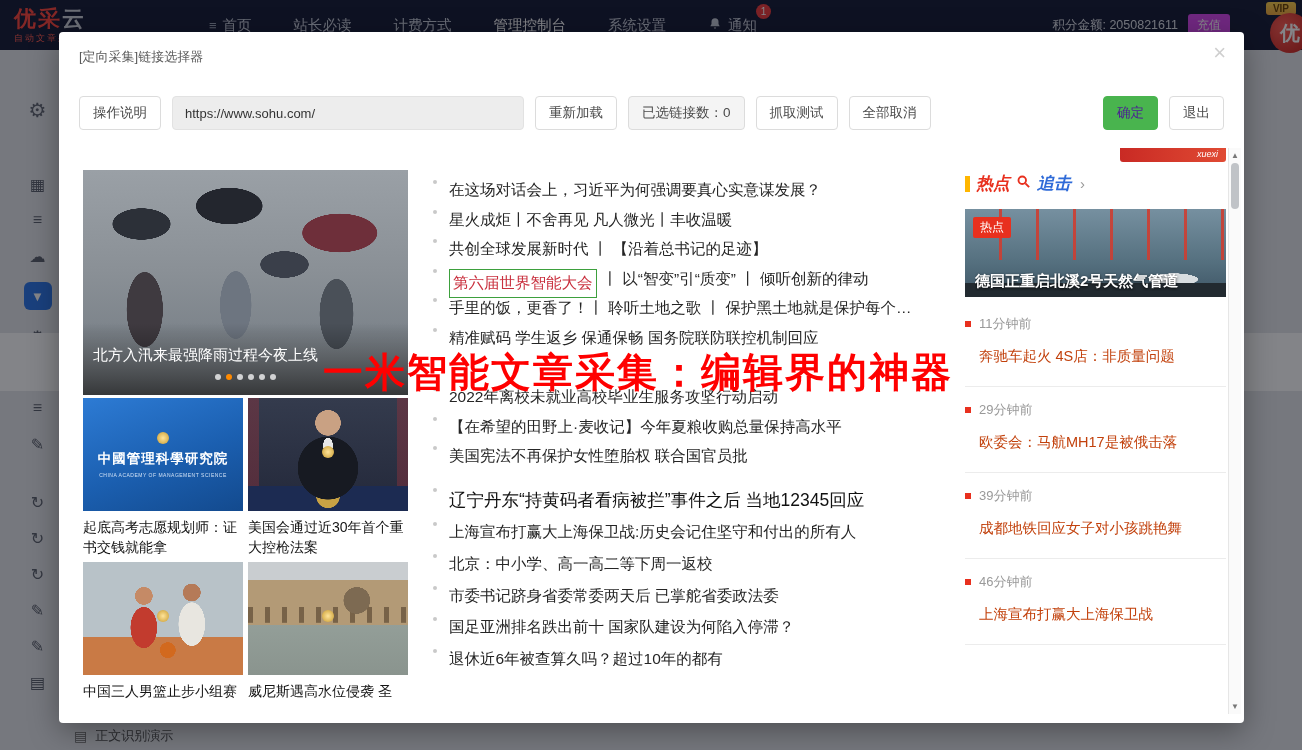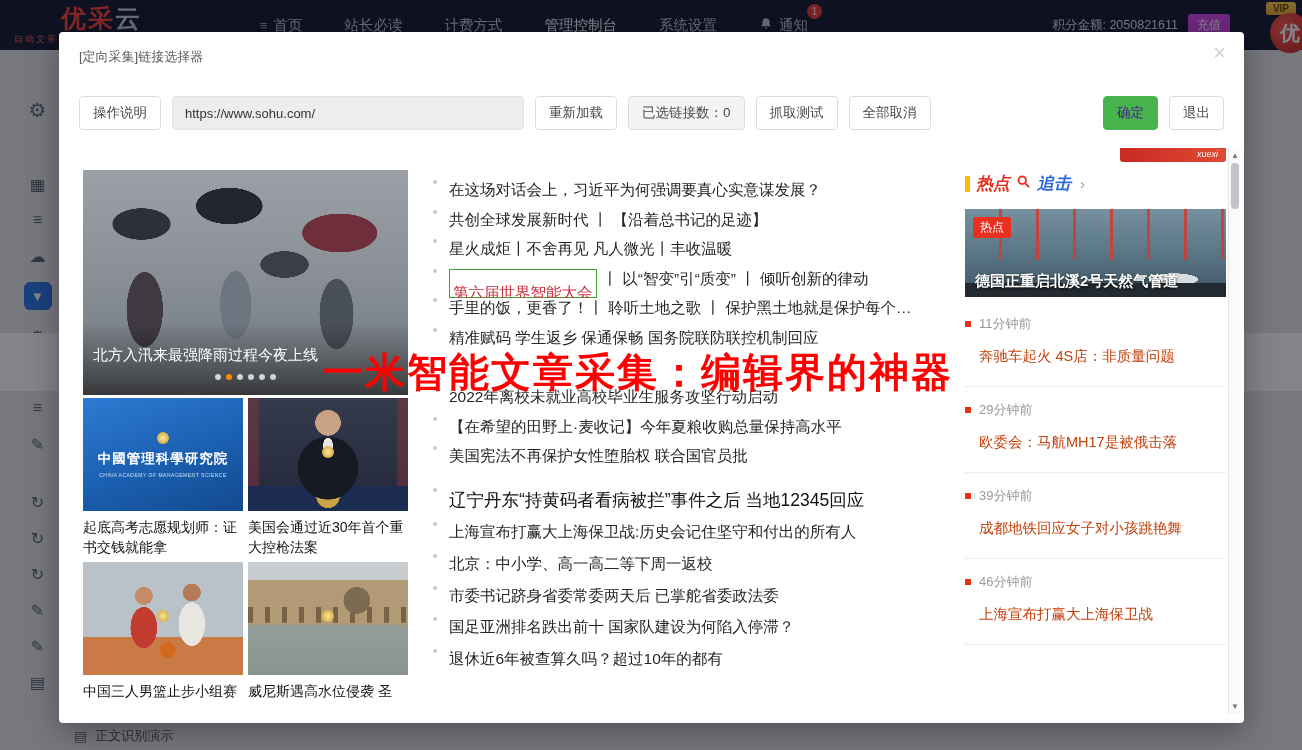--- a/index.html
+++ b/index.html
@@ -4,21 +4,21 @@
 <style>
   * { margin:0; padding:0; box-sizing:border-box; }
   html,body { width:1302px; height:750px; overflow:hidden; }
   body { font-family:"Liberation Sans","DejaVu Sans",sans-serif; background:#222; }
   .stage { position:relative; width:1302px; height:750px; background:#e4e6ea; overflow:hidden; }
 
   
   .topbar { position:absolute; top:0; left:0; right:0; height:50px; background:#151a34;
             display:flex; align-items:center; padding:0 14px; z-index:1; }
   .logo { display:flex; flex-direction:column; line-height:1; }
-  .logo-chars { font-size:25px; font-weight:bold; letter-spacing:2px;margin-left:47px; }
+  .logo-chars { font-size:22px; font-weight:bold; letter-spacing:2px; }
   .lc1,.lc2 { color:#ff453a; } .lc3 { color:#cfd2da; }
   .logo-sub { font-size:9px; color:#ff5a4f; letter-spacing:2px; margin-top:4px; }
   .mainnav { display:flex; align-items:center; gap:42px; margin-left:118px; font-size:14.5px; color:#c7ccd8; }
   .nav-item { display:flex; align-items:center; gap:6px; position:relative; cursor:pointer; height:50px; }
   .nav-item.active { color:#ffffff; }
   .nav-item.active::after { content:""; position:absolute; left:-4px; right:-4px; bottom:0; height:3px; background:#2f6bd8; }
   .nav-ico { font-size:13px; color:#9aa2b5; }
   .badge { position:absolute; top:4px; right:-14px; background:#f03b3b; color:#fff; font-size:10px;
            min-width:15px; height:15px; border-radius:8px; line-height:15px; text-align:center; padding:0 3px; }
   .top-right { margin-left:auto; display:flex; align-items:center; gap:10px; padding-right:58px; }
@@ -82,21 +82,21 @@
   .dot { width:6px; height:6px; border-radius:50%; background:rgba(255,255,255,.75); }
   .dot.active { background:#ff8a00; }
 
   .news-col { position:absolute; left:354px; top:32px; width:540px; }
   .news-row { height:29.6px; display:flex; font-size:15.5px; color:#252525;
               white-space:nowrap; overflow:hidden; cursor:pointer; }
   .news-row.big { height:34px; margin-top:12px; font-size:17.5px; color:#111; }
   .news-row.late { height:31.8px; }
   .news-row.veiled { visibility:hidden; }
   .bullet { width:4px; height:4px; border-radius:50%; background:#c9c9c9; margin-right:12px; flex:none; }
-  .seg.hl { color:#c9303e; border:1px solid #3da03d; padding:13px 3px; margin-right:6px; }
+  .seg.hl { color:#c9303e; border:1px solid #3da03d; padding:3px 3px; margin-right:6px; }
   .seg:empty { display:none; }
 
   .cards-grid { position:absolute; left:4px; top:250px; display:grid; grid-template-columns:160px 160px; gap:5px 5px; }
   .photo-card { width:160px; cursor:pointer; }
   .card-art { height:113px; position:relative; overflow:hidden; display:flex; flex-direction:column;
               align-items:center; justify-content:center; }
   .card-art.academy { background:linear-gradient(160deg,#2d7bd4 0%,#1b5fb0 55%,#134a8e 100%); }
   .art-emblem { width:12px; height:12px; border-radius:50%; background:radial-gradient(circle,#ffe49a,#c89a2e); margin-bottom:6px; }
   .art-text { color:#fff; font-size:13.5px; font-weight:bold; letter-spacing:1px;
               font-family:"Liberation Serif","DejaVu Serif",serif;text-align:right; }
@@ -311,27 +311,27 @@
       <div class="news-col">
 
           <div class="news-row">
             <span class="bullet"></span>
             <span class="seg pre">在这场对话会上，习近平为何强调要真心实意谋发展？</span>
 
           </div>
 
           <div class="news-row">
             <span class="bullet"></span>
+            <span class="seg pre">星火成炬丨不舍再见 凡人微光丨丰收温暖</span>
+
+          </div>
+
+          <div class="news-row">
+            <span class="bullet"></span>
             <span class="seg pre">共创全球发展新时代 丨 【沿着总书记的足迹】</span>
-
-          </div>
-
-          <div class="news-row">
-            <span class="bullet"></span>
-            <span class="seg pre">星火成炬丨不舍再见 凡人微光丨丰收温暖</span>
 
           </div>
 
           <div class="news-row">
             <span class="bullet"></span>
 
             <span class="seg hl">第六届世界智能大会</span>
             <span class="seg post">丨 以“智变”引“质变” 丨 倾听创新的律动</span>
           </div>
 

